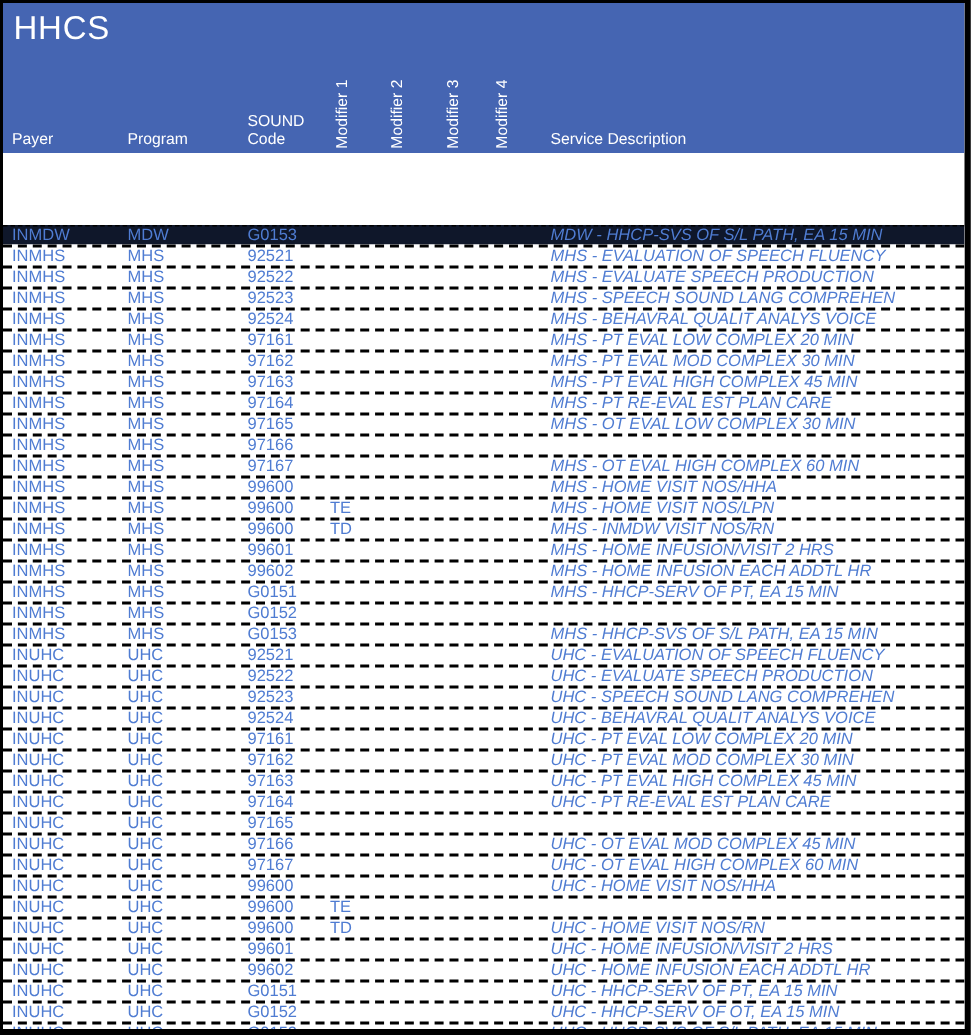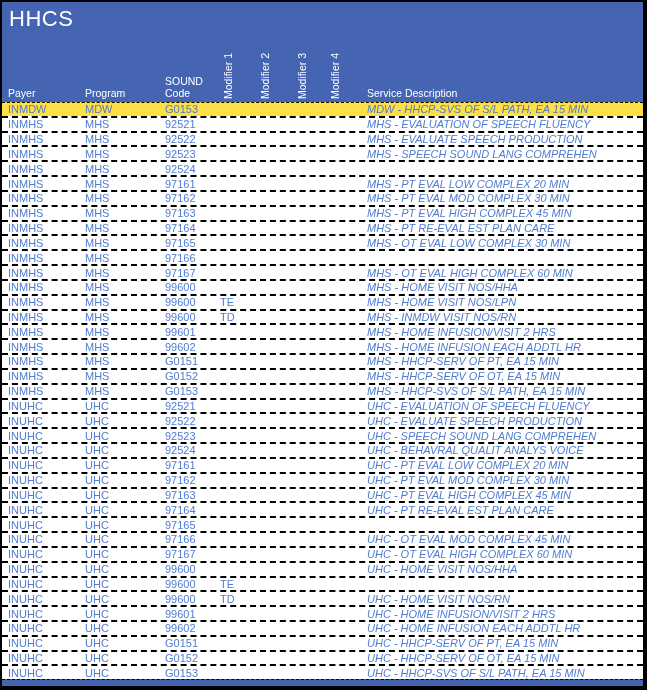--- a/index.html
+++ b/index.html
@@ -3,21 +3,21 @@
 <meta charset="utf-8">
 <style>
   html,body{margin:0;padding:0;background:#1a1a1a;}
   .page{
     width:647px;height:690px;background:#000;position:relative;
     font-family:"Liberation Sans", sans-serif;
     -webkit-font-smoothing:antialiased;
   }
   .sheet{
     position:absolute;top:2px;left:2px;width:641px;height:684px;
-    background:#fff;display:flex;flex-direction:column;overflow:hidden;
+    background:#fff;display:flex;flex-direction:column;overflow:hidden;gap:48px;
   }
   .header{
     height:100px;flex:0 0 100px;background:#4565b2;position:relative;color:#fff;
   }
   .title{
     position:absolute;top:4px;left:7px;font-size:22px;letter-spacing:0.5px;color:#fff;
   }
   .header-labels{
     position:absolute;left:0;right:0;bottom:0;top:0;
     display:grid;
@@ -71,21 +71,21 @@
         <div class="h-cell h-wrap">SOUND Code</div>
         <div class="h-mod">Modifier 1</div>
         <div class="h-mod">Modifier 2</div>
         <div class="h-mod">Modifier 3</div>
         <div class="h-mod">Modifier 4</div>
         <div class="h-cell h-desc">Service Description</div>
       </div>
     </div>
 
     <div class="tbody">
-  <div class="row" style="color: rgb(79, 124, 210); background: #fde047;">
+  <div class="row" style="color: rgb(79, 124, 210); background: #0f172a;">
     <div class="cell c-payer">INMDW</div>
     <div class="cell c-program">MDW</div>
     <div class="cell c-code">G0153</div>
     <div class="cell c-mod1"></div>
     <div class="cell c-mod2"></div>
     <div class="cell c-mod3"></div>
     <div class="cell c-mod4"></div>
     <div class="cell c-desc">MDW - HHCP-SVS OF S/L PATH, EA 15 MIN</div>
   </div>
 
@@ -123,20 +123,21 @@
   </div>
 
   <div class="row" style="color: rgb(79, 124, 210); background: rgb(255, 255, 255);">
     <div class="cell c-payer">INMHS</div>
     <div class="cell c-program">MHS</div>
     <div class="cell c-code">92524</div>
     <div class="cell c-mod1"></div>
     <div class="cell c-mod2"></div>
     <div class="cell c-mod3"></div>
     <div class="cell c-mod4"></div>
+    <div class="cell c-desc">MHS - BEHAVRAL QUALIT ANALYS VOICE</div>
   </div>
 
   <div class="row" style="color: rgb(79, 124, 210); background: rgb(255, 255, 255);">
     <div class="cell c-payer">INMHS</div>
     <div class="cell c-program">MHS</div>
     <div class="cell c-code">97161</div>
     <div class="cell c-mod1"></div>
     <div class="cell c-mod2"></div>
     <div class="cell c-mod3"></div>
     <div class="cell c-mod4"></div>
@@ -275,21 +276,20 @@
   </div>
 
   <div class="row" style="color: rgb(79, 124, 210); background: rgb(255, 255, 255);">
     <div class="cell c-payer">INMHS</div>
     <div class="cell c-program">MHS</div>
     <div class="cell c-code">G0152</div>
     <div class="cell c-mod1"></div>
     <div class="cell c-mod2"></div>
     <div class="cell c-mod3"></div>
     <div class="cell c-mod4"></div>
-    <div class="cell c-desc">MHS - HHCP-SERV OF OT, EA 15 MIN</div>
   </div>
 
   <div class="row" style="color: rgb(79, 124, 210); background: rgb(255, 255, 255);">
     <div class="cell c-payer">INMHS</div>
     <div class="cell c-program">MHS</div>
     <div class="cell c-code">G0153</div>
     <div class="cell c-mod1"></div>
     <div class="cell c-mod2"></div>
     <div class="cell c-mod3"></div>
     <div class="cell c-mod4"></div>

